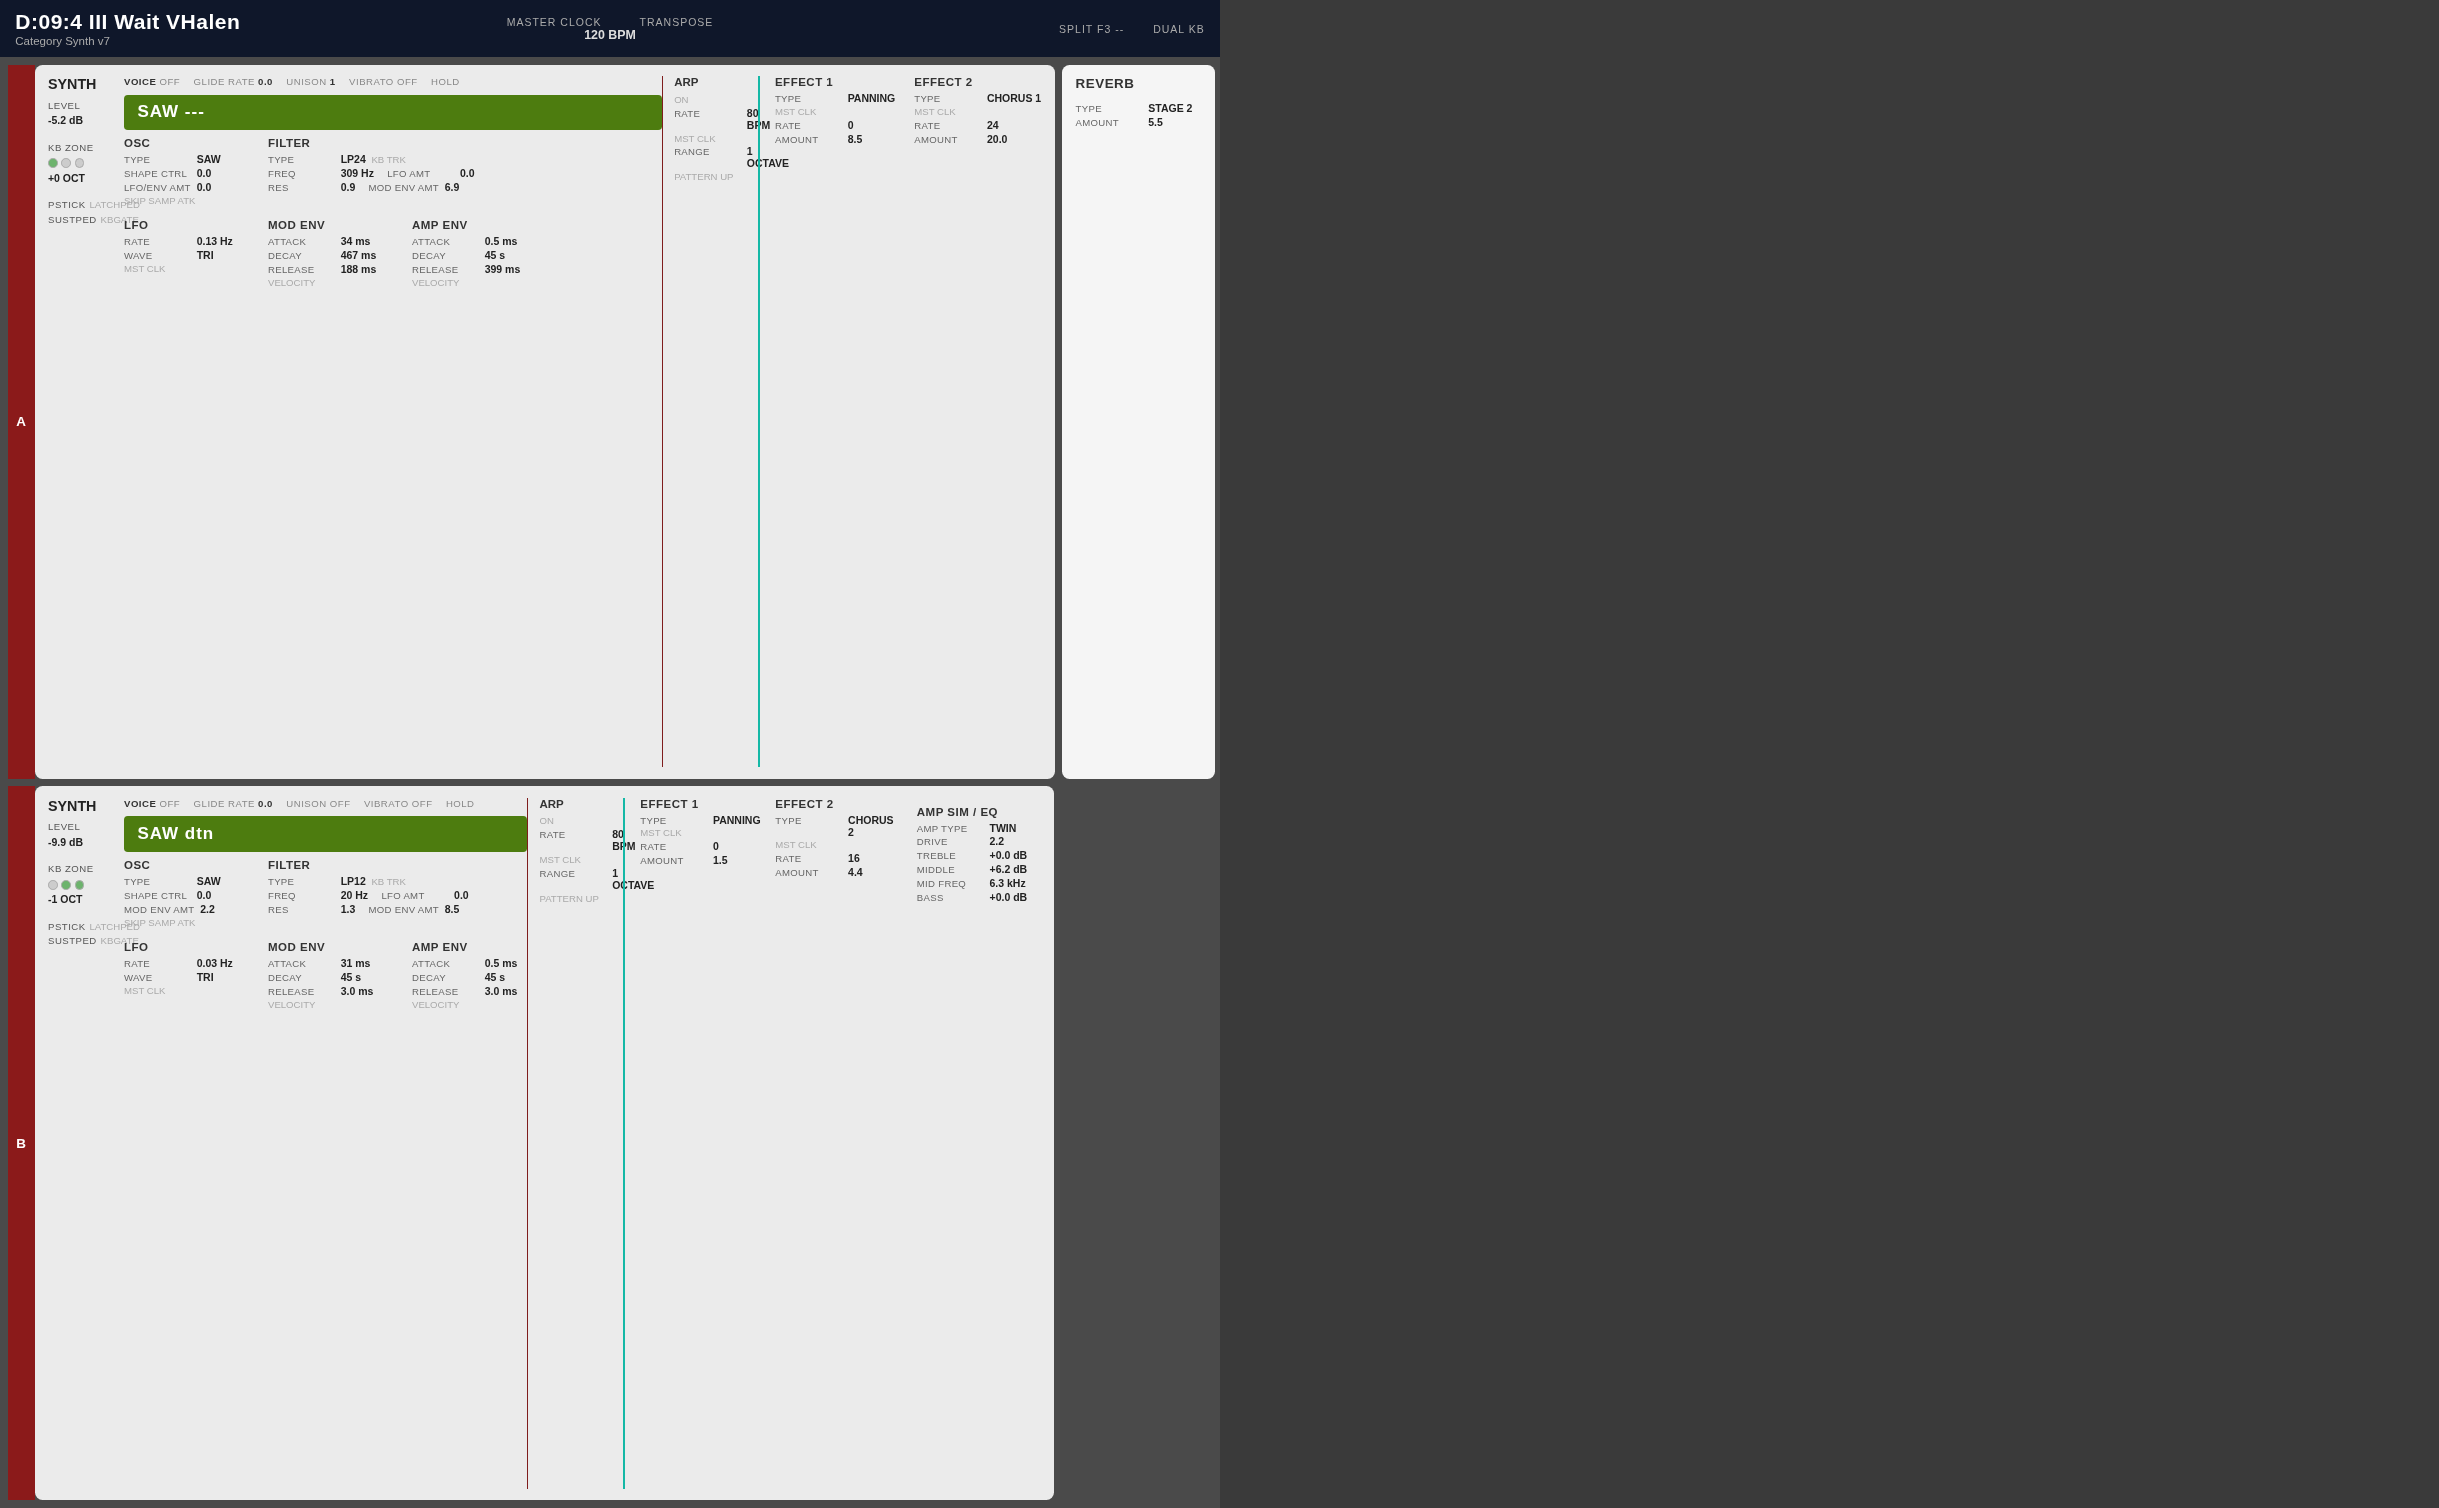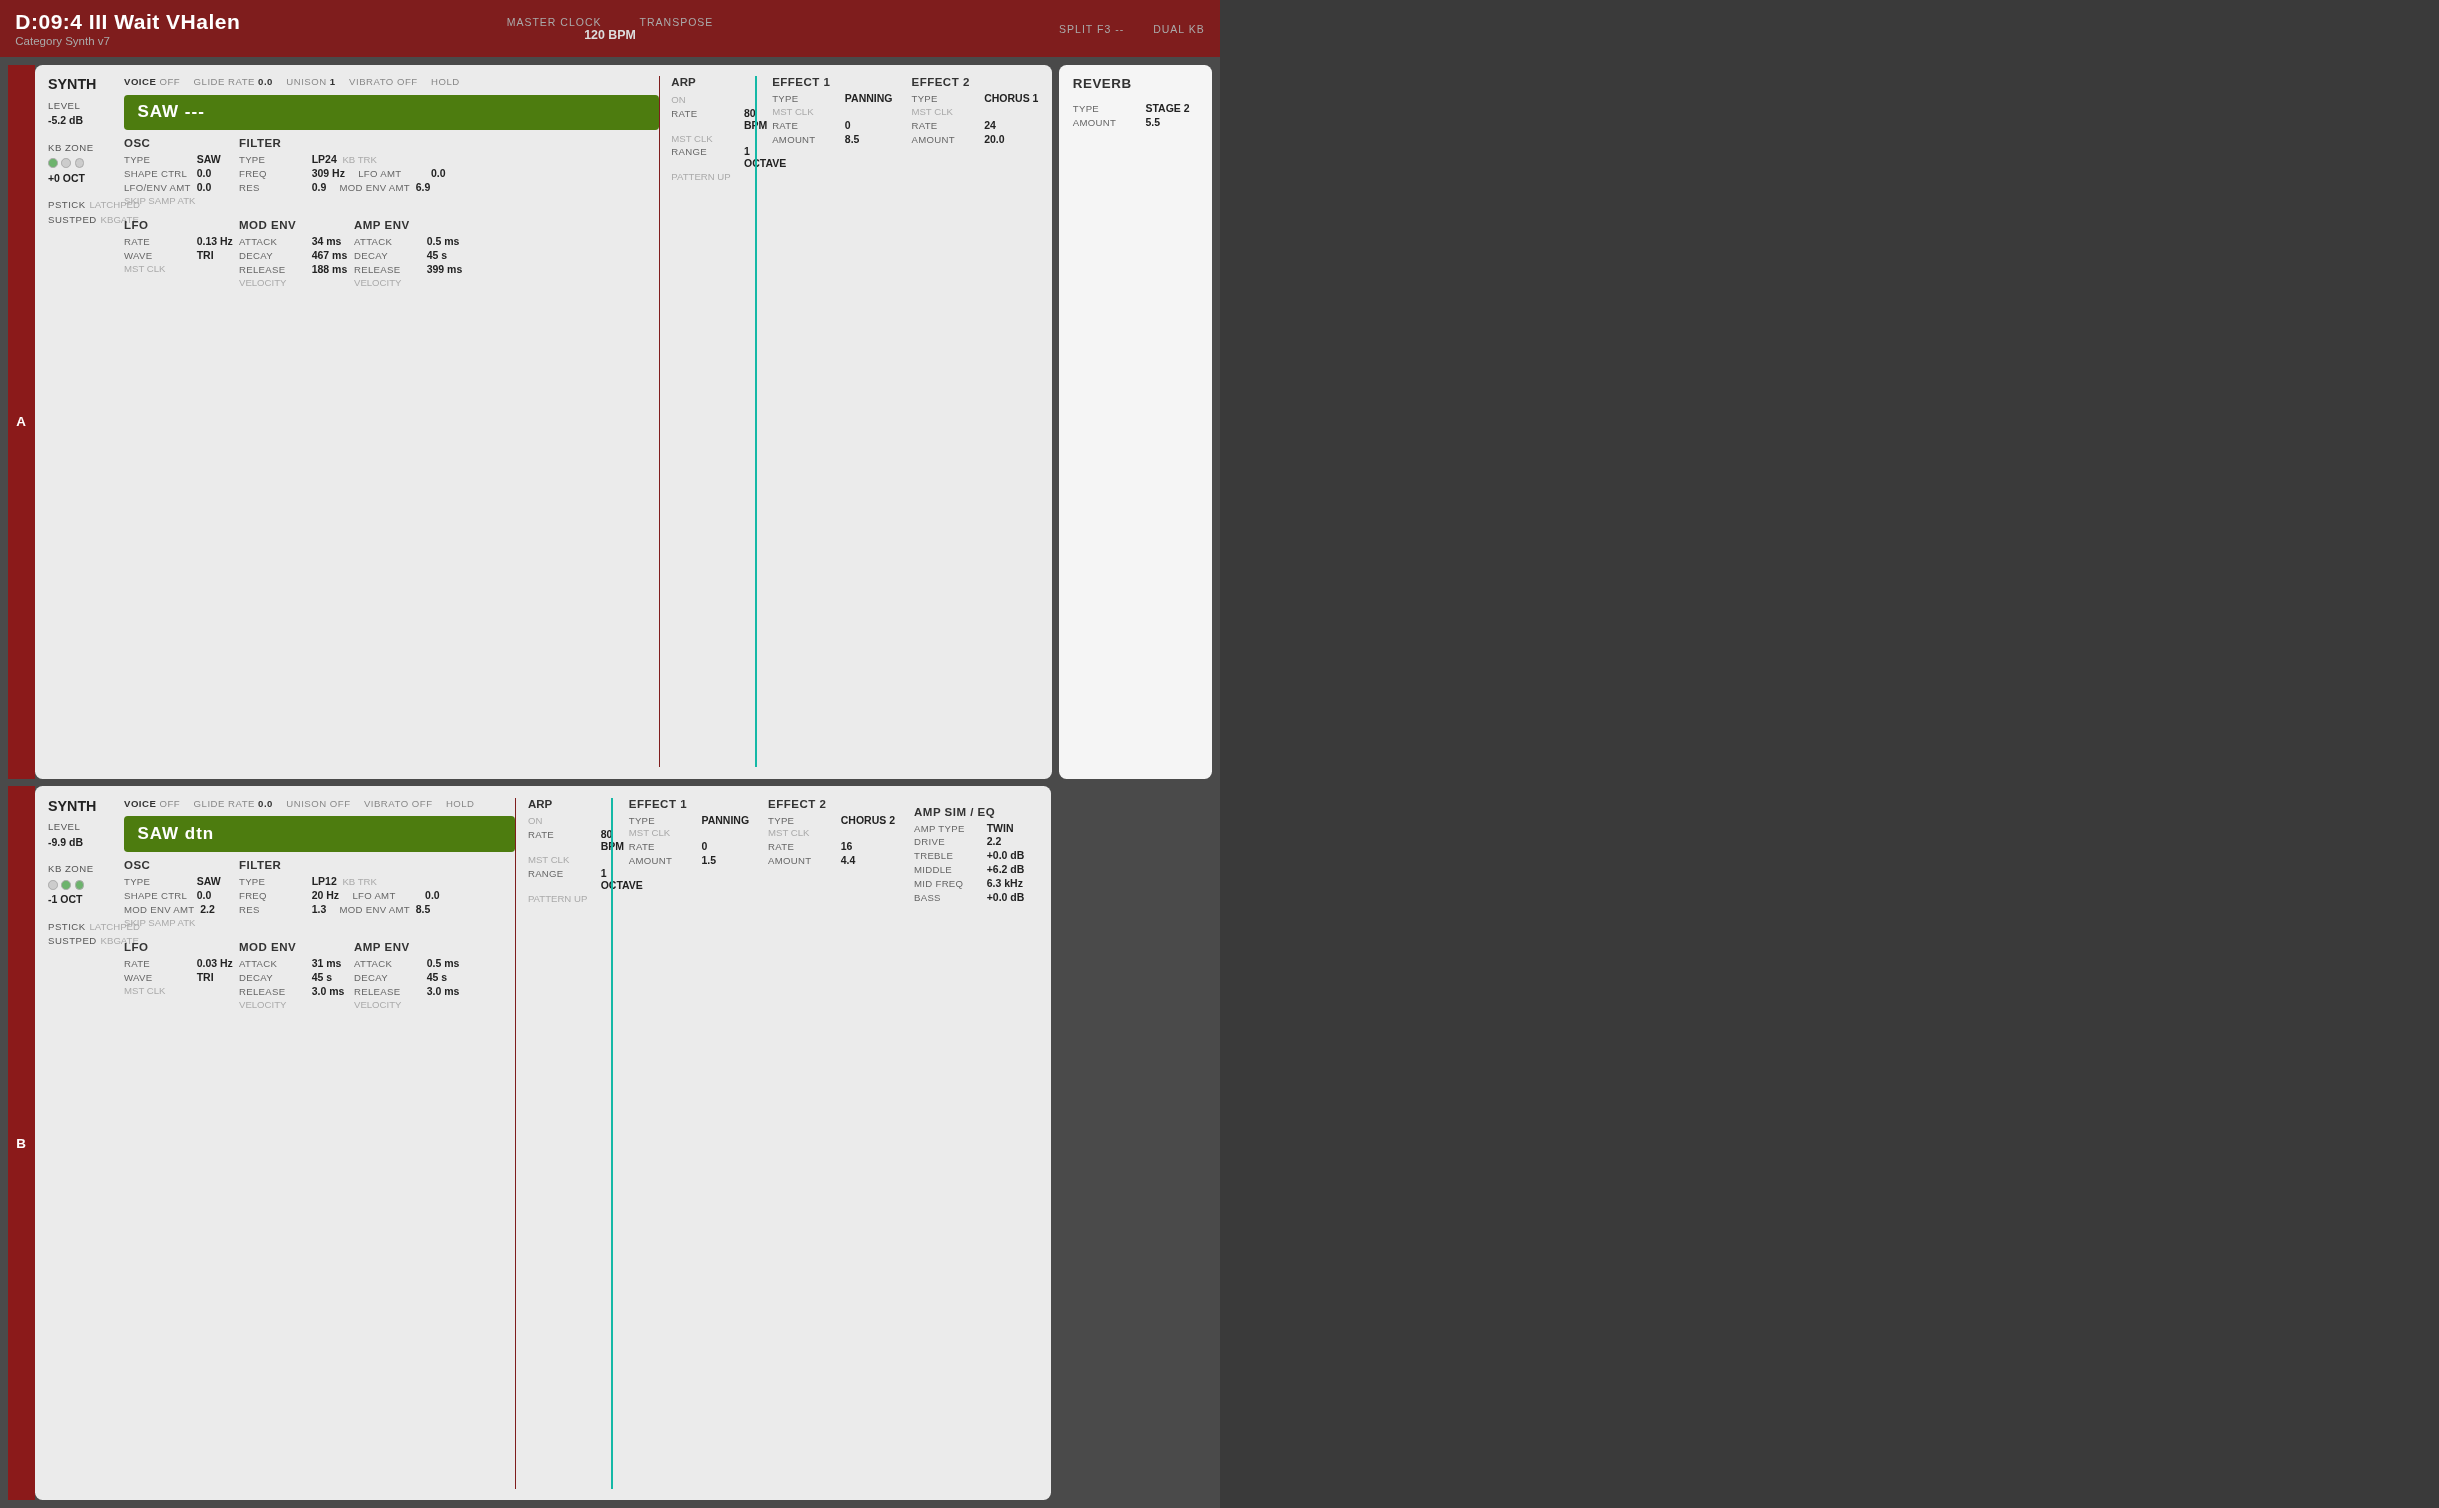--- a/index.html
+++ b/index.html
@@ -7,21 +7,21 @@
       background: #3a3a3a;
       font-family: 'Arial', sans-serif;
       font-size: 10.5px;
       color: #222;
       width: 1220px;
       min-height: 754px;
     }
 
     
     .header {
-      background: #7f1d1d;
+      background: #0f172a;
       color: #ccc;
       display: flex;
       align-items: center;
       padding: 7.6px 15.3px;
       height: 57px;
       position: relative;
     }
     .header-title {
       color: #fff;
       font-size: 21px;
@@ -171,20 +171,21 @@
 
     
     .synth-main {
       flex: 1;
       display: flex;
       flex-direction: column;
     }
 
     .synth-sections {
       display: flex;
+      gap: 29px;
     }
 
     .section-block {
       min-width: 115px;
     }
     .section-title {
       font-size: 11.5px;
       font-weight: bold;
       color: #333;
       margin-bottom: 3.8px;

